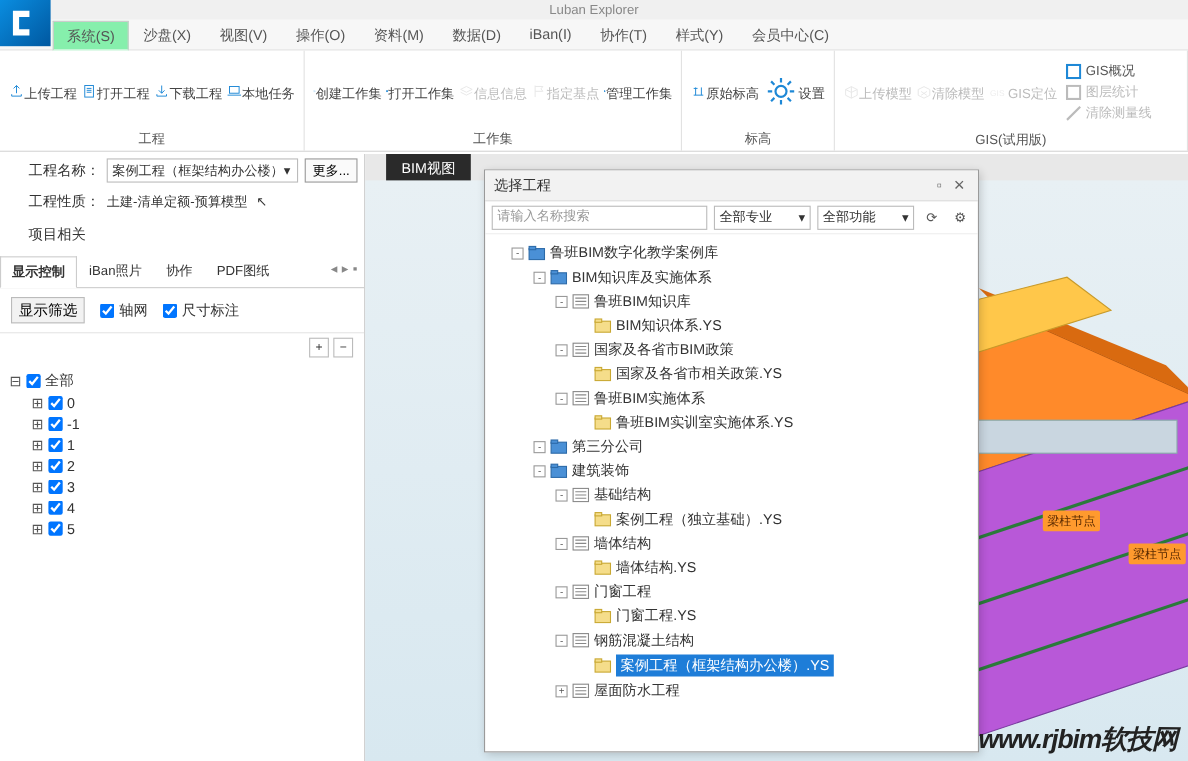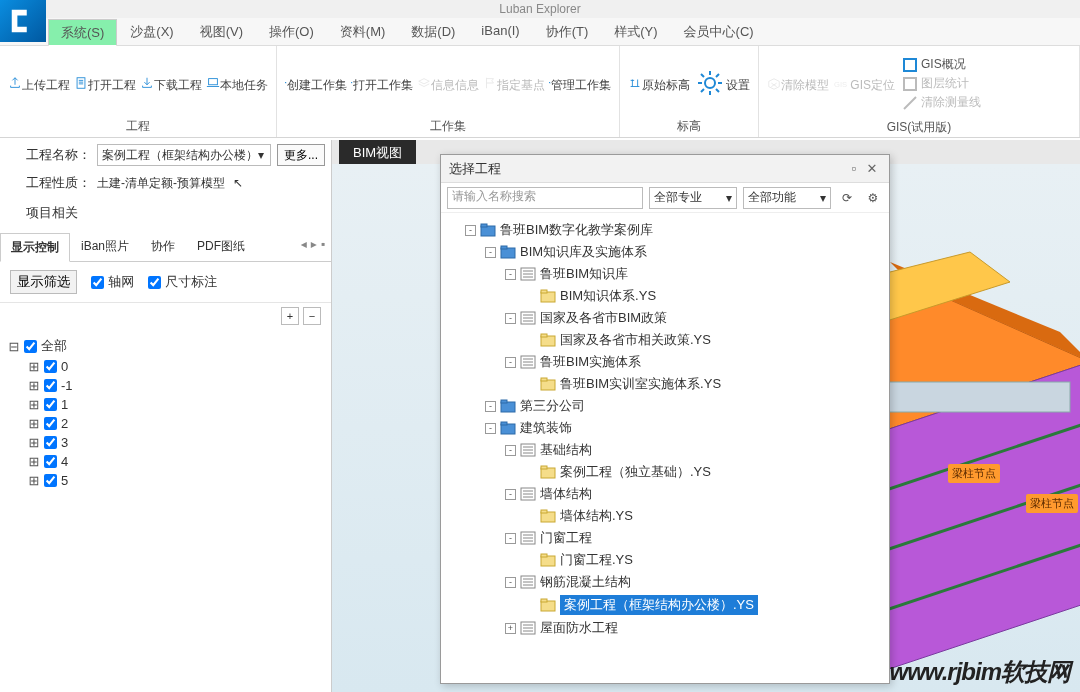--- a/index.html
+++ b/index.html
@@ -48,21 +48,21 @@
 .pm-btn { width: 18px; height: 18px; border: 1px solid #bbb; text-align: center; line-height: 16px; font-size: 11px; }
 .filterbtn { border: 1px solid #bbb; padding: 2px 6px; background: #f2f2f2; }
 
 .tree1 { padding: 6px 8px; }
 .tree1 .node { display: flex; align-items: center; gap: 4px; padding: 2px 0; font-size: 13px; }
 .tree1 .node .tw { width: 12px; text-align: center; color: #555; }
 .tree1 .children .node { padding-left: 20px; }
 
 
 .mainarea { position: absolute; left: 332px; top: 140px; right: 0; bottom: 0; background: #e8e8e8; }
-.bimtab { display: inline-block; background: #2a2a2a; color: #fff; padding: 4px 14px; font-size: 13px; margin-left: 7px; }
+.bimtab { display: inline-block; background: #2a2a2a; color: #fff; padding: 4px 14px; font-size: 13px; margin-left: 19px; }
 .viewport { position: absolute; left: 0; top: 24px; right: 0; bottom: 0; background: linear-gradient(#e8f0f4,#d8e8f0); overflow: hidden; }
 .building { position: absolute; right: -30px; bottom: -10px; width: 520px; height: 480px; }
 .watermark { position: absolute; right: 10px; bottom: 4px; font-size: 24px; font-weight: bold; color: #222; font-style: italic; letter-spacing: -1px; }
 
 
 .dialog { position: absolute; left: 440px; top: 154px; width: 450px; height: 530px; background: #fff; border: 1px solid #9a9a9a; box-shadow: 2px 2px 8px rgba(0,0,0,.2); display: flex; flex-direction: column; }
 .dialog-title { height: 28px; background: #f2f2f2; border-bottom: 1px solid #ddd; display: flex; align-items: center; padding: 0 8px; font-size: 13px; }
 .dialog-title .sp { flex: 1; }
 .dialog-title .wicon { width: 18px; text-align: center; color: #666; cursor: pointer; }
 .dialog-toolbar { height: 30px; display: flex; gap: 6px; padding: 4px 6px; border-bottom: 1px solid #eee; align-items: center; }
@@ -223,20 +223,28 @@
       </div>
     </div>
     <div class="rgroup-title">标高</div>
   </div>
 
   <div class="rgroup" style="flex:1">
     <div class="rgroup-items">
       <div class="ritem wide disabled">
         <span class="icon">
             <svg viewBox="0 0 32 32" class="svgico-g">
+              <path d="M4 10l12-6 12 6v12l-12 6-12-6zM16 4v24M4 10l12 6 12-6"></path>
+            </svg>
+          </span>
+        <span class="lbl">上传模型</span>
+      </div>
+      <div class="ritem wide disabled">
+        <span class="icon">
+            <svg viewBox="0 0 32 32" class="svgico-g">
               <path d="M4 10l12-6 12 6v12l-12 6-12-6zM10 14l12 8M22 14l-12 8"></path>
             </svg>
           </span>
         <span class="lbl">清除模型</span>
       </div>
       <div class="ritem wide disabled">
         <span class="icon">
             <svg viewBox="0 0 32 32">
               <text x="2" y="22" font-size="14" fill="#ccc">GIS</text>
             </svg>

